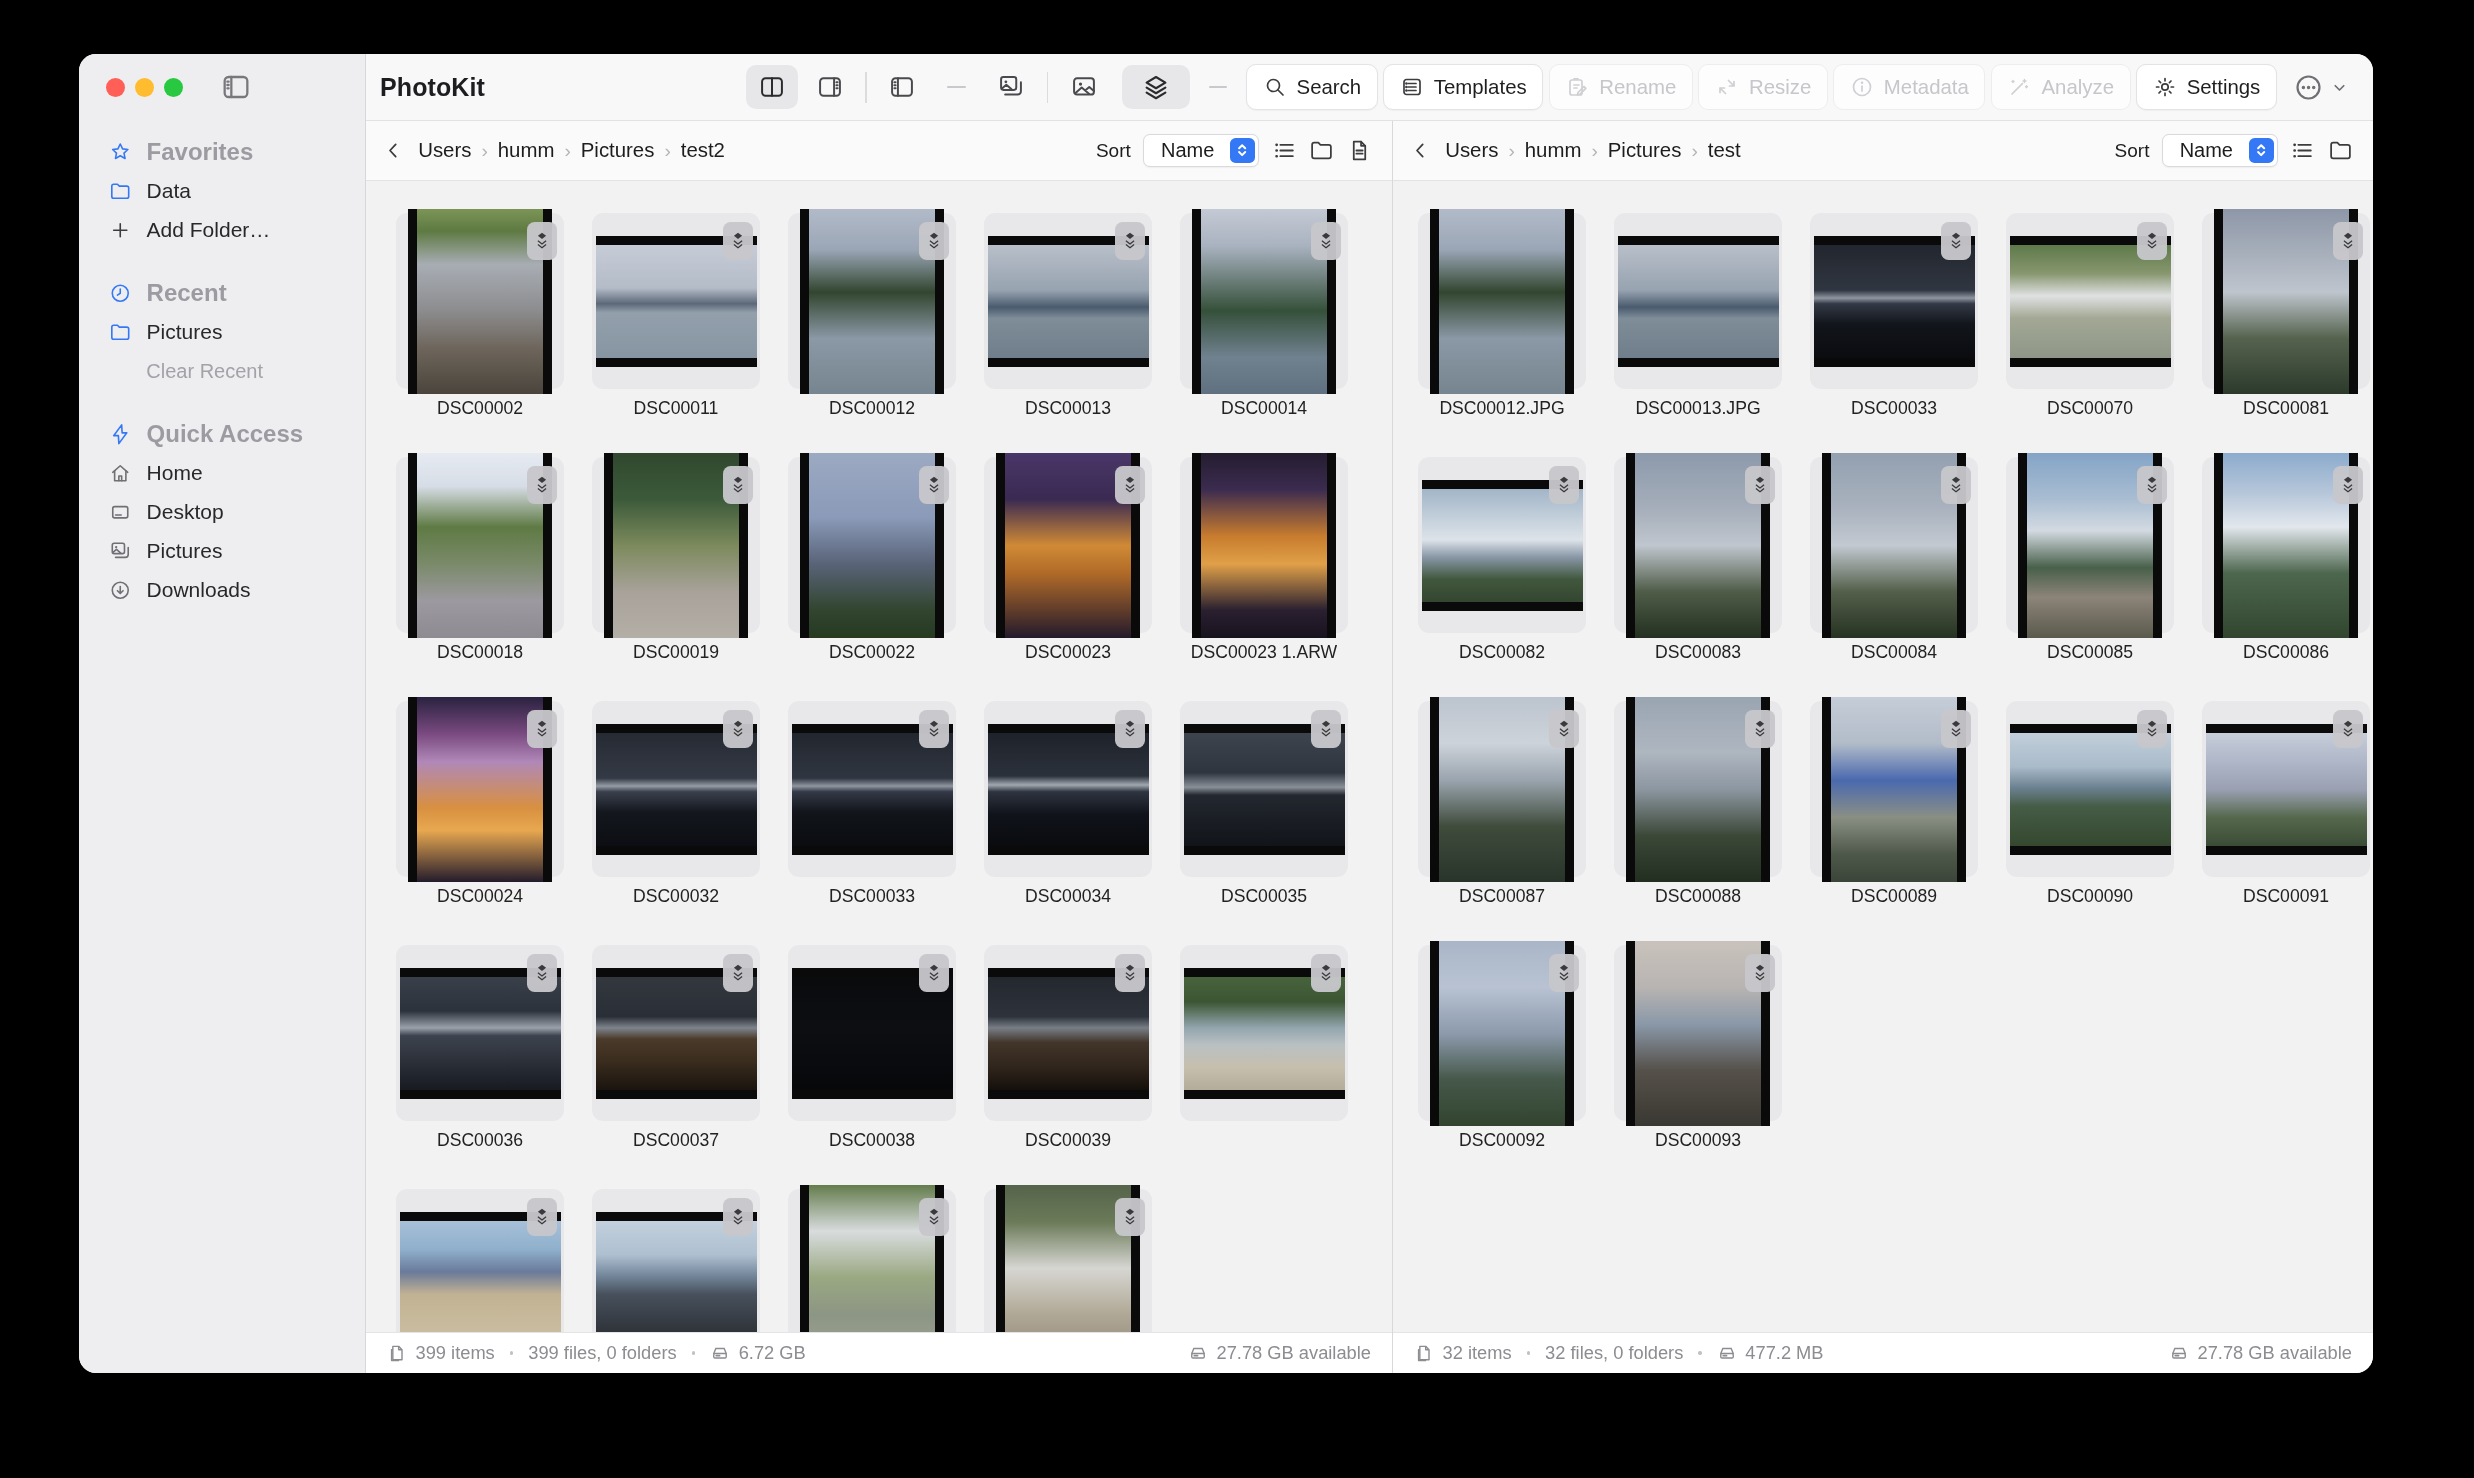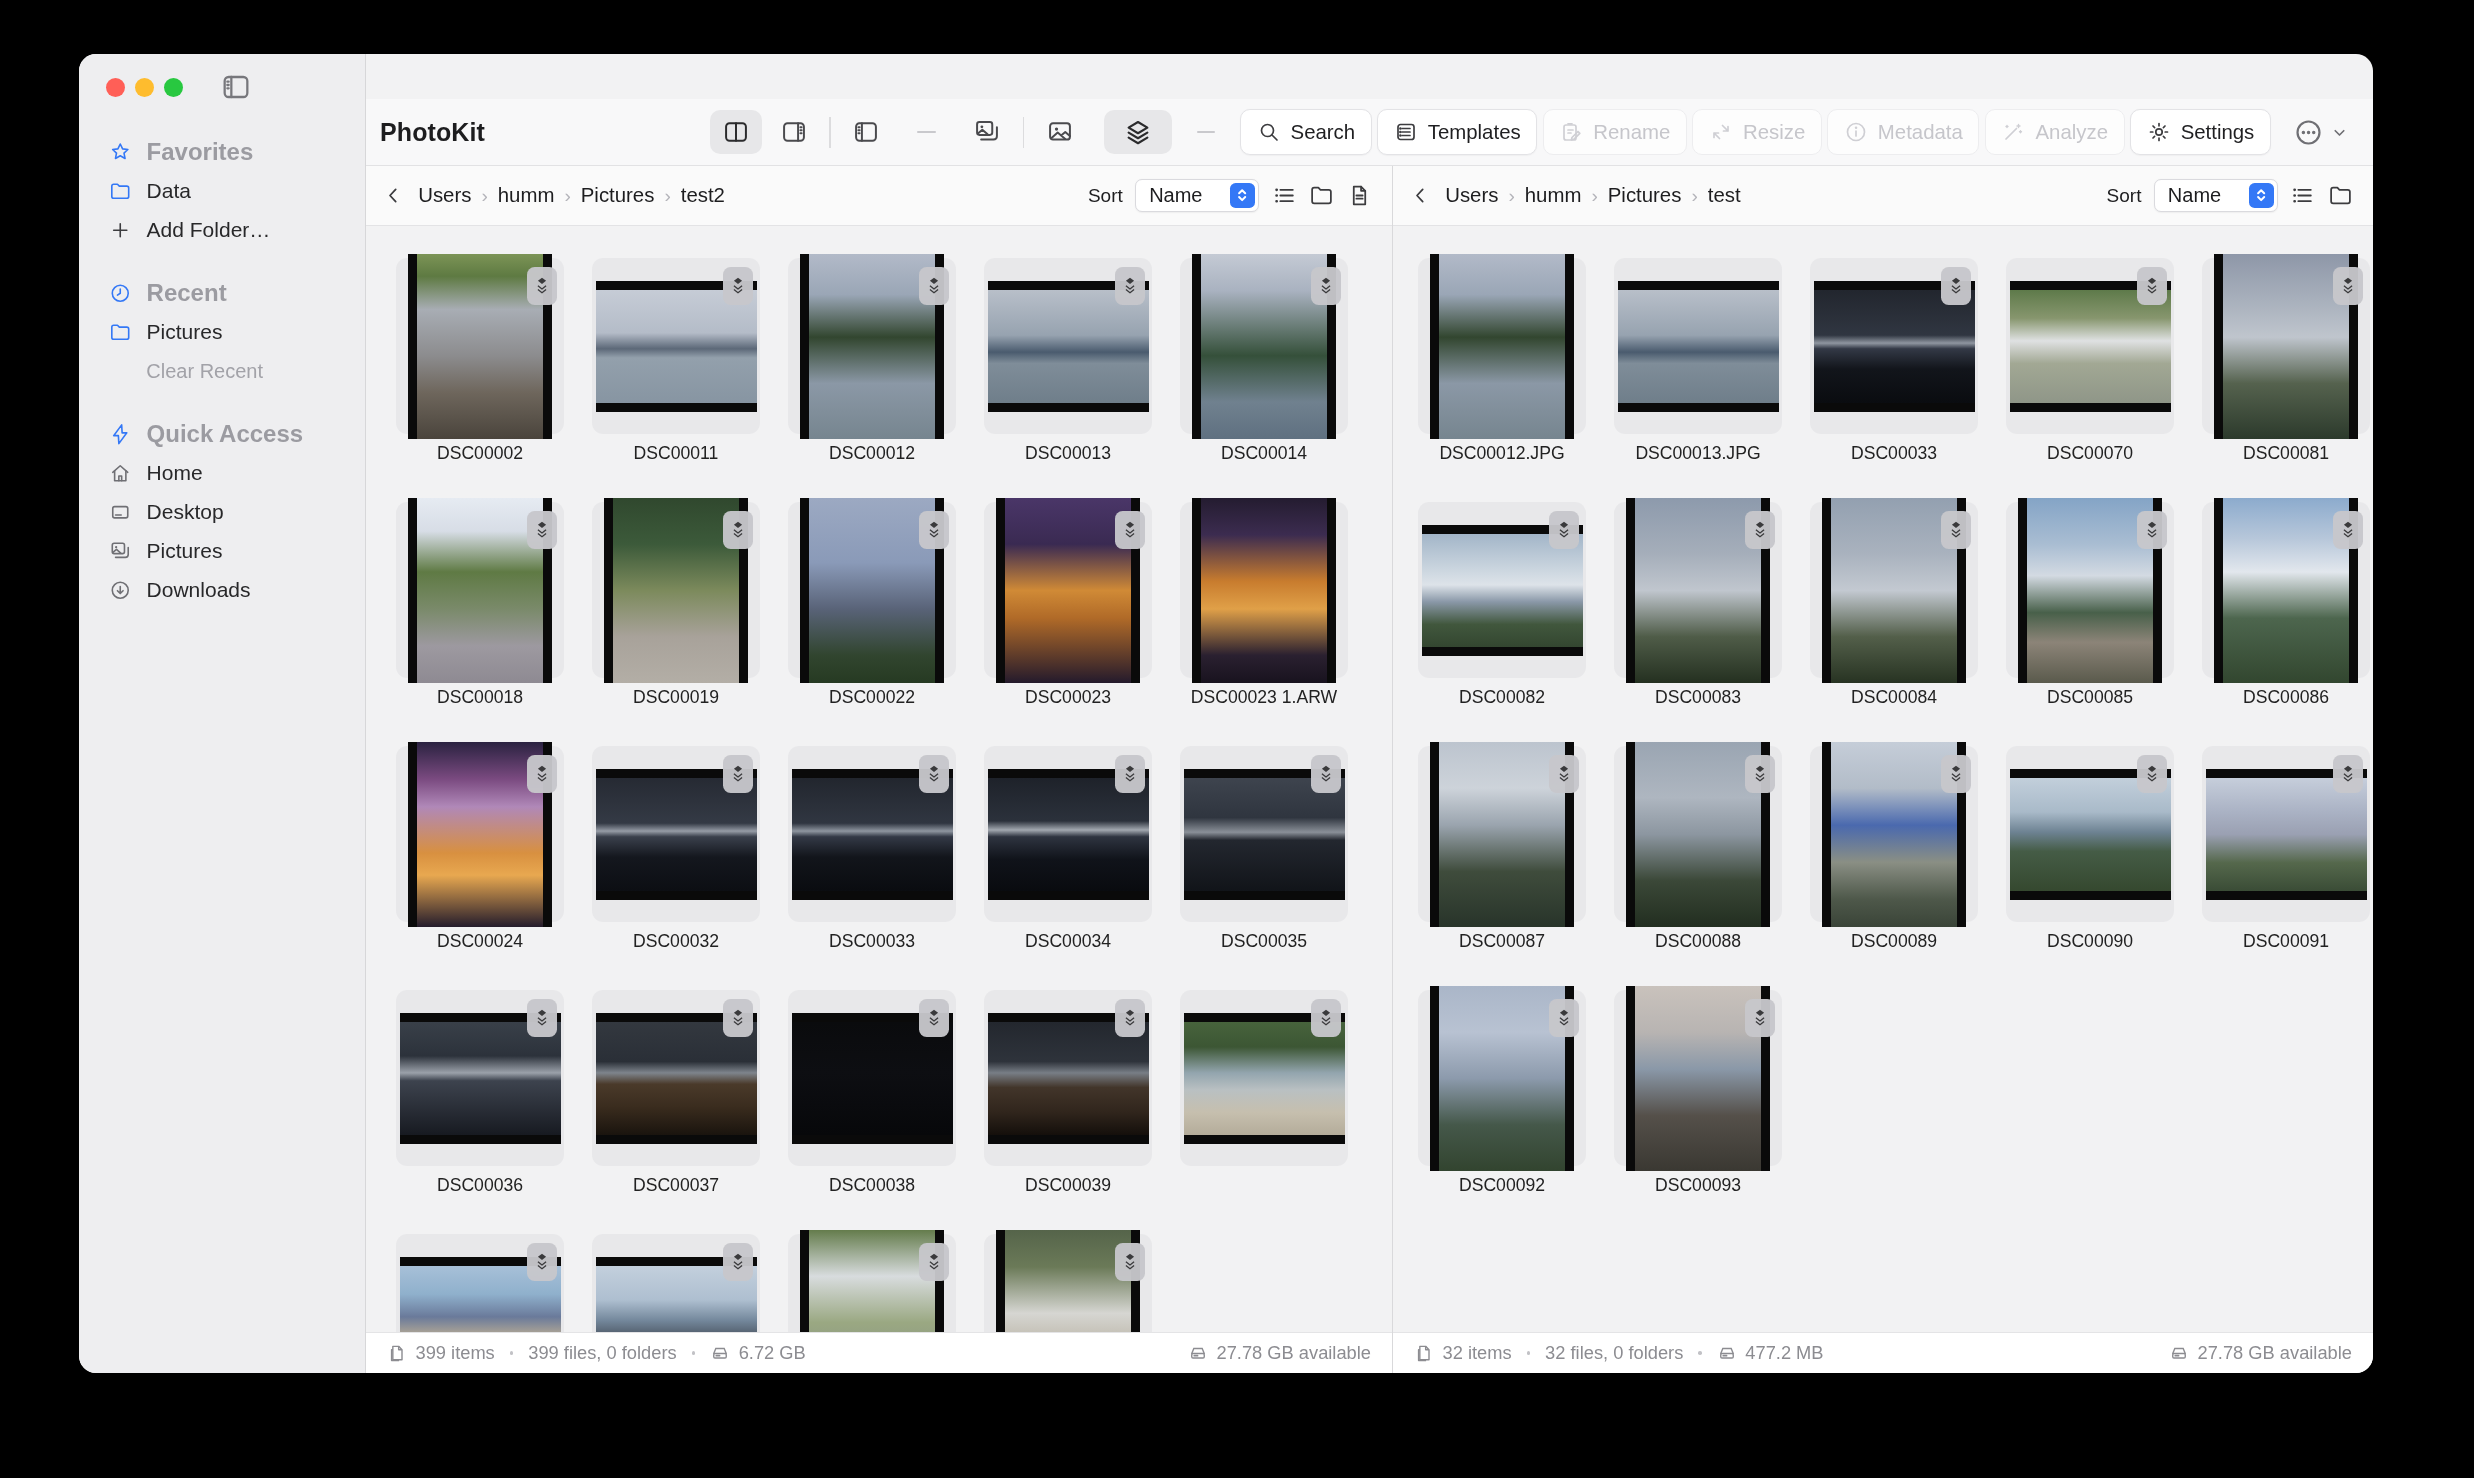--- a/index.html
+++ b/index.html
@@ -18,21 +18,21 @@
   .side-row .ic{width:31px;display:flex;justify-content:center;flex:0 0 31px;}
   .side-row .lbl{margin-left:11.3px;font-size:21px;color:#28282a;white-space:nowrap;}
   .side-row.header .lbl{color:#9b9ba1;font-size:24px;font-weight:700;margin-left:11.3px;}
   .side-row.muted .lbl{color:#a2a2a8;font-size:20px;margin-left:42px;}
   .side-gap{height:24px;}
   .blue{color:#3478f6;}
   .gray-ic{color:#6f6f74;}
   
   .rightcol{flex:1;display:flex;flex-direction:column;min-width:0;}
   .toolbar{height:66px;flex:0 0 66px;background:#f8f8f9;border-bottom:1.4px solid #e2e2e4;
-    display:flex;align-items:center;padding:0 25px 0 14px;gap:18px;margin-top:45px;}
+    display:flex;align-items:center;padding:0 25px 0 14px;gap:12px;}
   .title{font-size:25px;font-weight:700;color:#1d1d1f;letter-spacing:0.1px;margin-right:auto;}
   .seg{display:flex;align-items:center;gap:5.6px;}
   .icbtn{width:52px;height:44px;border-radius:10px;display:flex;align-items:center;justify-content:center;color:#4a4a4e;}
   .icbtn.active{background:#e7e7e9;color:#2b2b2d;}
   .vdiv{width:1.4px;height:31px;background:#dcdcde;margin:0 4.2px;}
   .dash{width:18.3px;height:2.1px;background:#c9c9cd;border-radius:1.4px;margin:0 7px;}
   .pillbtn{height:44px;border-radius:10px;background:#fff;border:1.4px solid #e3e3e6;display:flex;align-items:center;
     gap:10px;padding:0 15.5px;font-size:20.4px;color:#1f1f21;box-shadow:0 0.7px 1.4px rgba(0,0,0,.04);}
   .pillbtn .bicon{display:flex;color:#3d3d40;}
   .pillbtn.disabled{color:#c6c6cb;border-color:#ededef;background:#fdfdfd;box-shadow:none;}
@@ -44,21 +44,21 @@
   .pane.left{width:1026px;flex:0 0 1026px;border-right:1.4px solid #d9d9db;}
   .pane.right{flex:1;}
   .crumb-bar{height:59px;flex:0 0 59px;background:#fafafa;border-bottom:1.4px solid #e3e3e5;
     display:flex;align-items:center;padding:0 20px 0 17px;}
   .crumbs{display:flex;align-items:center;gap:10px;font-size:20.4px;color:#1d1d1f;}
   .crumbs .sep{color:#b4b4ba;font-size:19px;}
   .backch{color:#3c3c3f;display:flex;margin-right:4.2px;}
   .crumb-right{margin-left:auto;display:flex;align-items:center;gap:12.7px;}
   .sortlbl{font-size:19px;color:#1d1d1f;}
   .select{display:flex;align-items:center;background:#fff;border:1.4px solid #dadade;border-radius:7px;
-    padding:2.8px 2.8px 2.8px 12.7px;gap:20px;box-shadow:0 0.7px 1.4px rgba(0,0,0,.05);}
+    padding:2.8px 2.8px 2.8px 12.7px;gap:12px;box-shadow:0 0.7px 1.4px rgba(0,0,0,.05);text-align:center;}
   .select .val{font-size:20px;color:#1d1d1f;min-width:61px;}
   .select .updown{width:25px;height:25px;border-radius:5.6px;background:#3478f6;color:#fff;display:flex;align-items:center;justify-content:center;}
   .viewic{color:#3c3c3f;display:flex;}
   .scroll{flex:1;position:relative;overflow:hidden;background:#f2f2f3;}
   .grid{position:absolute;inset:0;display:grid;grid-template-columns:repeat(5,168px);grid-auto-rows:176px;
     column-gap:28px;row-gap:68px;}
   .pane.left .grid{padding:32px 0 0 30px;}
   .pane.right .grid{padding:32px 0 0 25px;}
   .cell{position:relative;width:168px;height:176px;}
   .card{position:absolute;inset:0;background:#e8e8ea;border-radius:11.3px;}

